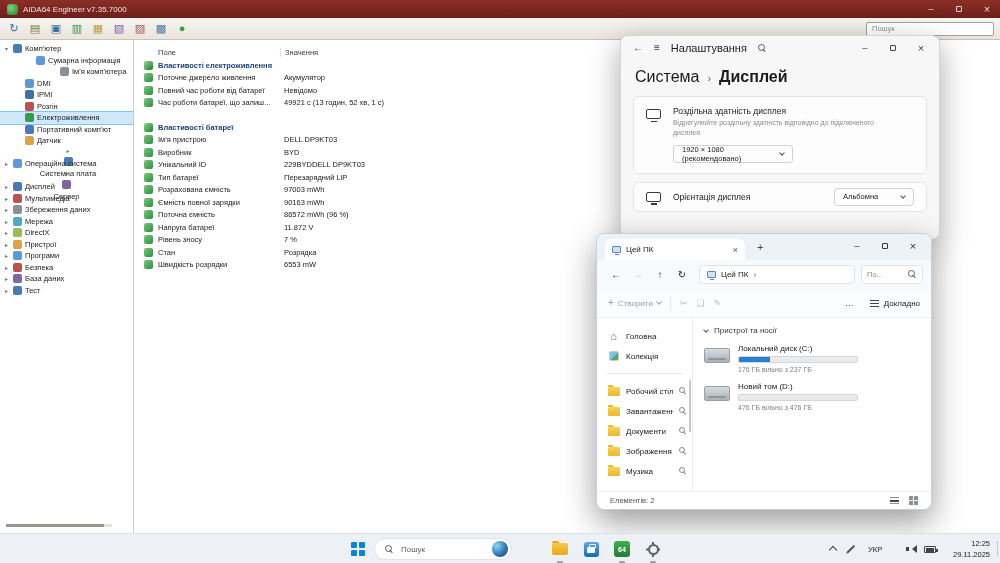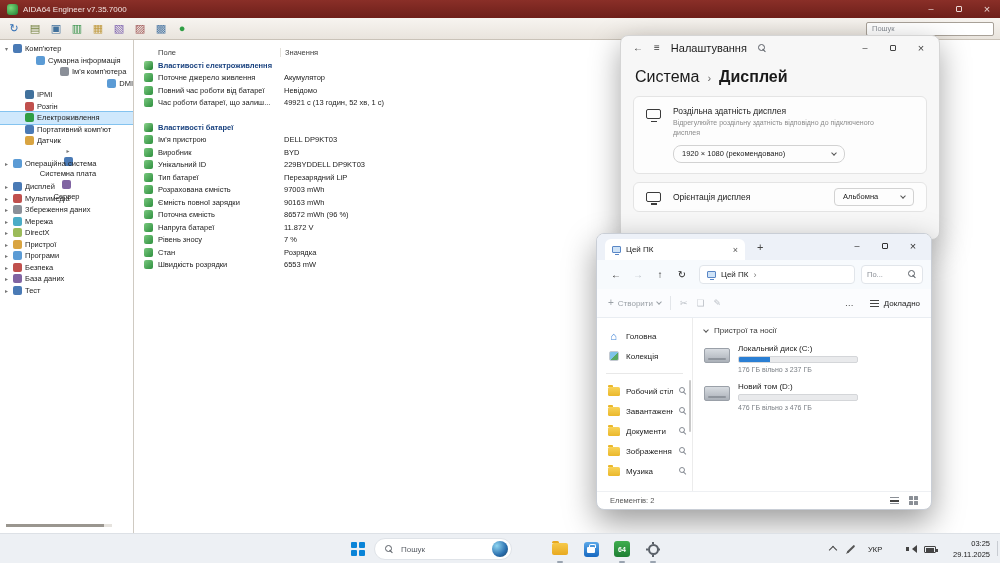--- a/index.html
+++ b/index.html
@@ -63,21 +63,21 @@
   .crumb-sep{font-size:11px;color:#666;margin-top:2px;}
   .crumb2{font-size:16px;font-weight:bold;color:#1a1a1a;}
   .s-cards{padding:0 12px;}
   .card{background:#fdfdfd;border:1px solid #e4e4e4;border-radius:6px;}
   .card1{padding:9px 12px 10px;}
   .card1-top{display:flex;gap:12px;}
   .icon-monitor{width:15px;height:10px;border:1px solid #3a3a3a;border-radius:2px;position:relative;margin-top:3px;flex:none;}
   .icon-monitor::after{content:"";position:absolute;left:4px;bottom:-4px;width:6px;height:1.5px;background:#3a3a3a;}
   .card-title{font-size:8.5px;}
   .card-sub{font-size:7px;color:#8c8c8c;line-height:1.4;margin-top:2px;max-width:205px;}
-  .dropdown{margin:7px 0 0 27px;width:172px;height:18px;border:1px solid #d2d2d2;border-radius:8px;background:#fdfdfd;display:flex;align-items:center;justify-content:space-between;padding:0 8px;font-size:7.5px;}
+  .dropdown{margin:7px 0 0 27px;width:120px;height:18px;border:1px solid #d2d2d2;border-radius:3px;background:#fdfdfd;display:flex;align-items:center;justify-content:space-between;padding:0 8px;font-size:7.5px;}
   .card2{margin-top:8px;height:30px;display:flex;align-items:center;gap:12px;padding:0 12px;}
   .dd2{margin-left:auto;width:80px;height:18px;border:1px solid #d2d2d2;border-radius:4px;background:#fdfdfd;display:flex;align-items:center;justify-content:space-between;padding:0 8px;font-size:7.5px;}
 
   
   .explorer-window{position:absolute;left:596px;top:233px;width:336px;height:277px;background:#fff;border:1px solid #c9ced6;border-radius:8px;box-shadow:0 12px 32px rgba(0,0,0,.4);z-index:10;font-size:8px;color:#1b1b1b;display:flex;flex-direction:column;overflow:hidden;}
   .e-tabbar{height:26px;background:#edf1f8;display:flex;align-items:flex-end;padding:0 8px;position:relative;flex:none;}
   .e-tab{width:140px;height:21px;background:#fff;border-radius:6px 6px 0 0;display:flex;align-items:center;gap:5px;padding:0 7px;}
   .e-tab-label{flex:1;font-size:8px;white-space:nowrap;}
   .tab-close{font-size:9px;color:#555;}
   .e-newtab{margin-left:12px;font-size:11px;color:#444;align-self:center;}
@@ -197,21 +197,21 @@
         <div class="tree-item" style="padding-left: 26px;">
           <span class="tree-chevron"></span>
           <span class="tree-icon" style="background: rgb(91, 155, 213);"></span>
           <span class="tree-label">Сумарна інформація</span>
         </div>
         <div class="tree-item" style="padding-left: 15px; margin-left: 35px;">
           <span class="tree-chevron"></span>
           <span class="tree-icon" style="background: rgb(138, 143, 152);"></span>
           <span class="tree-label">Ім'я комп'ютера</span>
         </div>
-        <div class="tree-item" style="padding-left: 15px; justify-content: flex-end;">
+        <div class="tree-item" style="padding-left: 15px;">
           <span class="tree-chevron"></span>
           <span class="tree-icon" style="background: rgb(91, 155, 213);"></span>
           <span class="tree-label">DMI</span>
         </div>
         <div class="tree-item" style="padding-left: 15px;">
           <span class="tree-chevron"></span>
           <span class="tree-icon" style="background: rgb(65, 113, 156);"></span>
           <span class="tree-label">IPMI</span>
         </div>
         <div class="tree-item" style="padding-left: 15px;">
@@ -608,18 +608,18 @@
         <span class="ic-gear"></span>
       </div>
     </div>
   <div class="tray">
     <span class="tray-chevup"></span>
     <span class="tray-pen"></span>
     <span class="tray-lang">УКР</span>
     <span class="spk"></span>
     <span class="bat"></span>
     <span class="tray-clock">
-      <div>03:25</div>
+      <div>12:25</div>
       <div>29.11.2025</div>
     </span>
     <span class="show-desktop"></span>
   </div>
 </div>
 
 </body></html>

